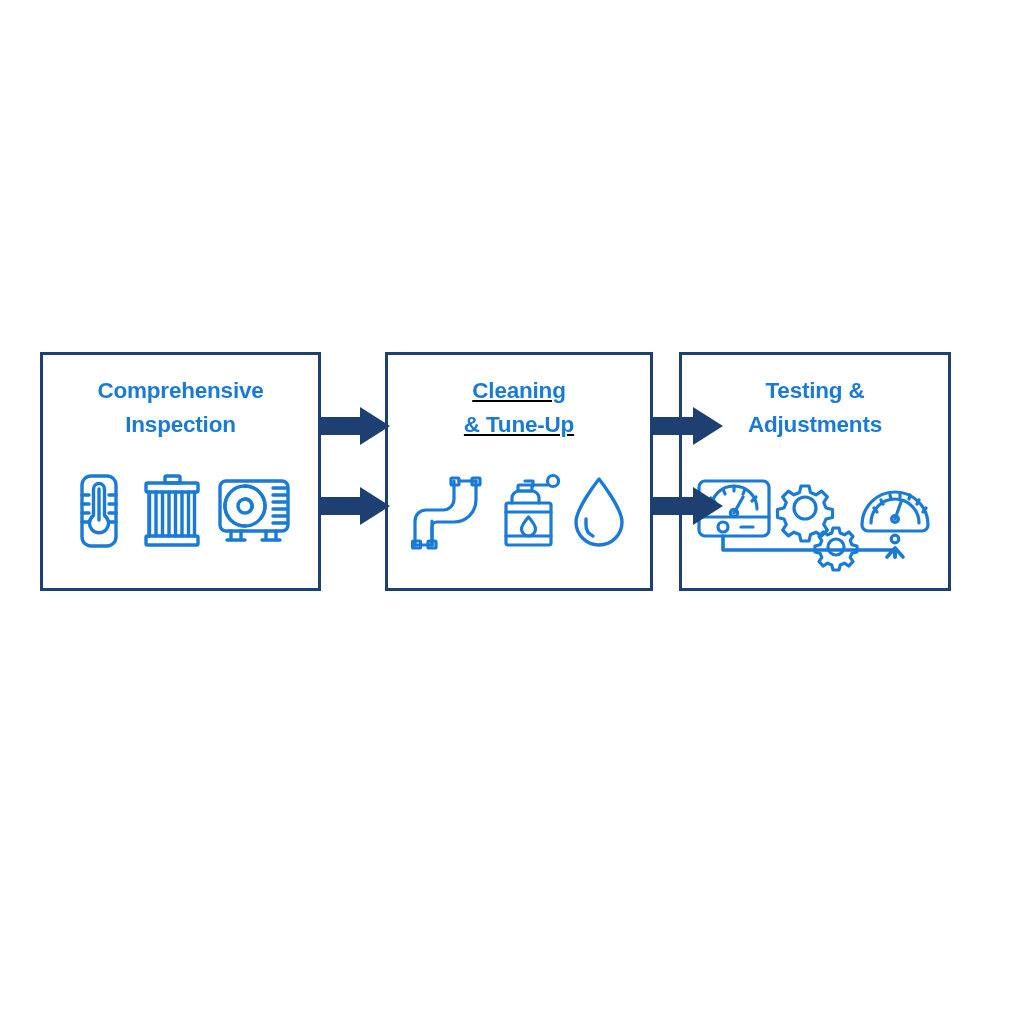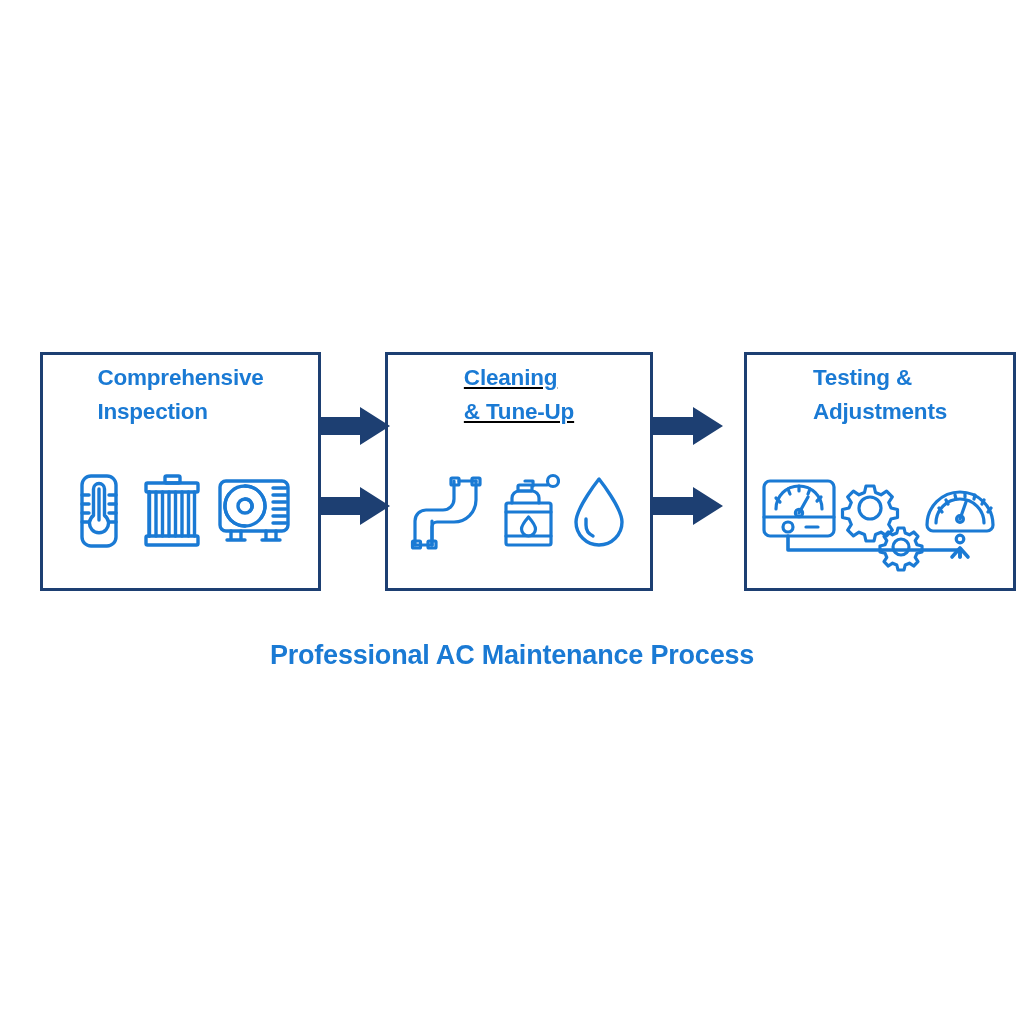--- a/index.html
+++ b/index.html
@@ -16,28 +16,29 @@
   .panel{
     position:absolute;
     top:352px;height:239px;
     background:#ffffff;
     border:3px solid #1d3f72;
     box-sizing:border-box;
     display:flex;flex-direction:column;align-items:center;
   }
   #panel-1{left:40px;width:281px;}
   #panel-2{left:385px;width:268px;text-decoration:underline;}
-  #panel-3{left:744px;width:272px;}
+  #panel-3{left:679px;width:272px;}
 
   .panel-title{
-    margin-top:6px;
+    margin-top:19px;
     color:#1a7ad4;
     font-size:22.5px;
     font-weight:bold;
     line-height:1.52;
+    text-align:center;
     letter-spacing:-0.2px;
     white-space:pre-line;
   }
   .icon-row{
     position:absolute;
     left:0;right:0;top:118px;
     display:flex;justify-content:center;align-items:center;
   }
   #panel-1 .icon-row{gap:14px;}
   #panel-2 .icon-row{gap:10px;}
@@ -212,15 +213,14 @@
     <path d="M0 10 H42 V0 L72 19 L42 38 V28 H0 Z" fill="#1d3f72"></path>
   </svg>
 
   <svg class="arrow" style="left:651px;top:407px;" width="72" height="38" viewBox="0 0 72 38">
     <path d="M0 10 H42 V0 L72 19 L42 38 V28 H0 Z" fill="#1d3f72"></path>
   </svg>
   <svg class="arrow" style="left:651px;top:487px;" width="72" height="38" viewBox="0 0 72 38">
     <path d="M0 10 H42 V0 L72 19 L42 38 V28 H0 Z" fill="#1d3f72"></path>
   </svg>
 
-  <div id="caption">Professional AC Maintenance Process</div>
 
 </div>
 
 </body></html>

